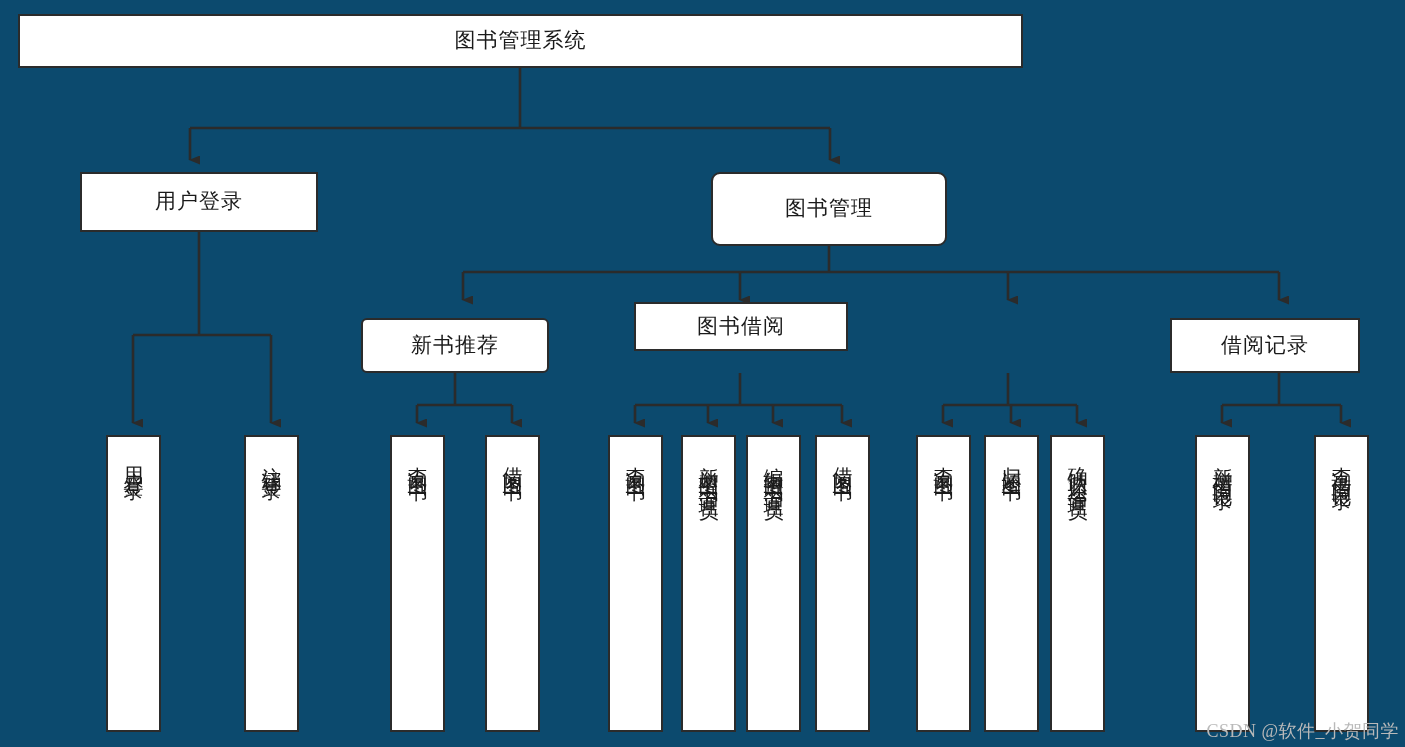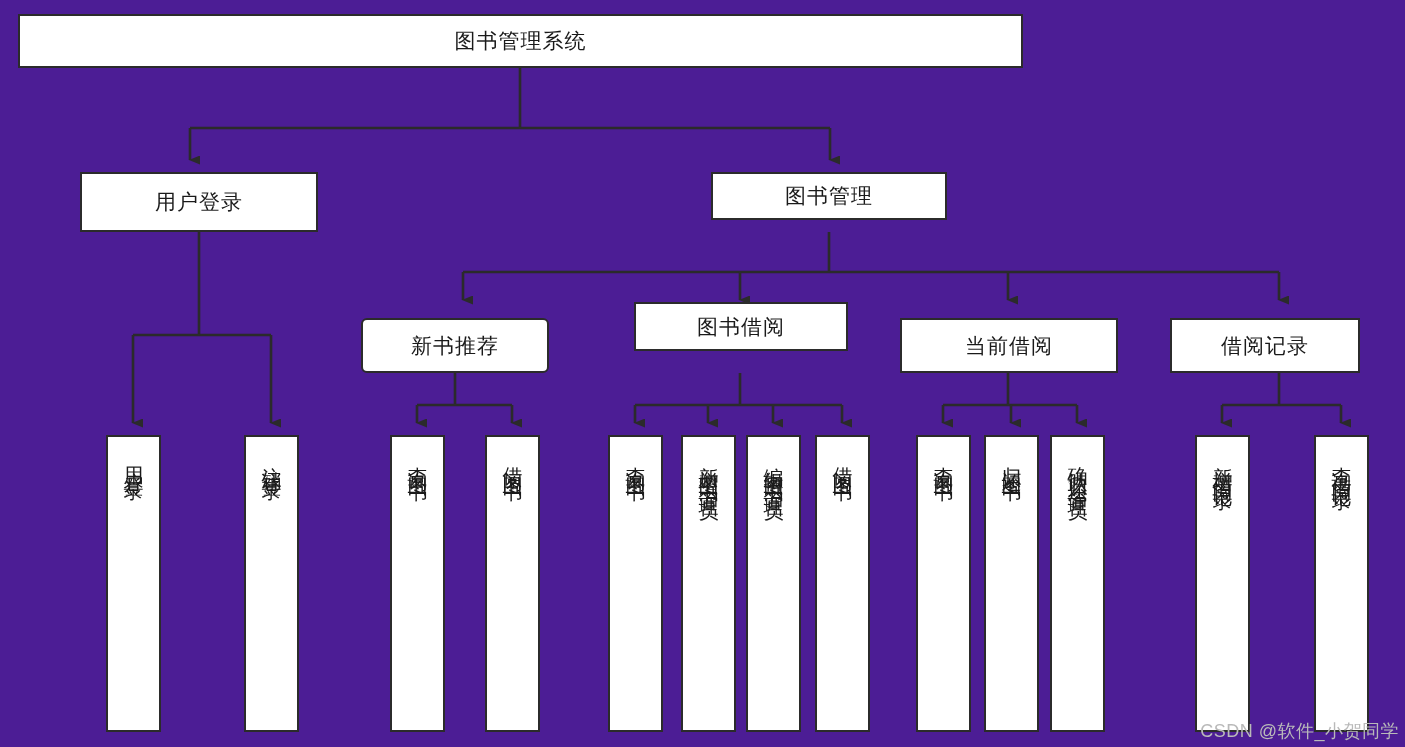--- a/index.html
+++ b/index.html
@@ -7,22 +7,23 @@
     padding: 0;
     background: #ffffff;
   }
   body {
     font-family: "Liberation Sans", "DejaVu Sans", sans-serif;
   }
   #canvas {
     position: relative;
     width: 1405px;
     height: 747px;
-    background: #4c1d95;
+    background: #0c4a6e;
     overflow: hidden;
+    font-family: Liberation Serif, serif;
   }
   svg.wires {
     position: absolute;
     left: 0;
     top: 0;
     width: 1405px;
     height: 747px;
     pointer-events: none;
   }
   .node {
@@ -119,32 +120,29 @@
     </g>
   </svg>
 
   <div class="node horiz" style="left:18px; top:14px; width:1005px; height:54px;">
     <span>图书管理系统</span>
   </div>
 
   <div class="node horiz" style="left:80px; top:172px; width:238px; height:60px;">
     <span>用户登录</span>
   </div>
-  <div class="node horiz" style="left:711px; top:172px; width:236px; height:48px;">
+  <div class="node horiz" style="left:711px; top:172px; width:236px; height:74px;border-radius:9px;">
     <span>图书管理</span>
   </div>
 
   <div class="node horiz" style="left:361px; top:318px; width:188px; height:55px;border-radius:6px;">
     <span>新书推荐</span>
   </div>
   <div class="node horiz" style="left:634px; top:302px; width:214px; height:49px;">
     <span>图书借阅</span>
-  </div>
-  <div class="node horiz" style="left:900px; top:318px; width:218px; height:55px;">
-    <span>当前借阅</span>
   </div>
   <div class="node horiz" style="left:1170px; top:318px; width:190px; height:55px;">
     <span>借阅记录</span>
   </div>
 
   <div class="node vert" style="left:106px; top:435px; width:55px; height:297px;">
     <span class="vtext">用户登录</span>
   </div>
   <div class="node vert" style="left:244px; top:435px; width:55px; height:297px;">
     <span class="vtext">注销登录</span>

